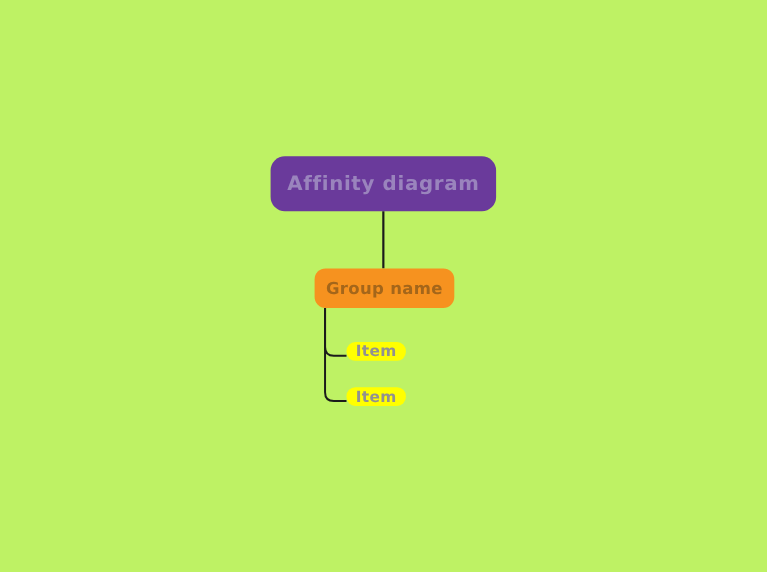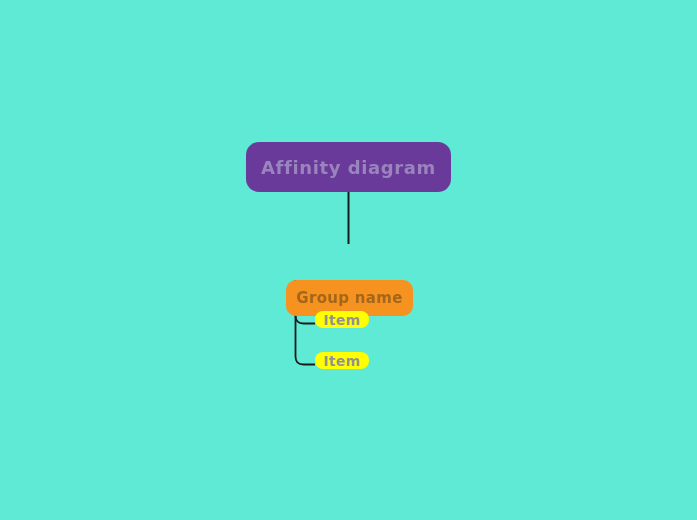--- a/index.html
+++ b/index.html
@@ -5,21 +5,21 @@
   html, body {
     margin: 0;
     padding: 0;
     background: #ffffff;
     font-family: "DejaVu Sans", "Liberation Sans", sans-serif;
   }
   .canvas {
     position: relative;
     width: 697px;
     height: 520px;
-    background: #5eead4;
+    background: #bef264;
     overflow: hidden;
   }
   .connector-layer {
     position: absolute;
     left: 0;
     top: 0;
     width: 697px;
     height: 520px;
     pointer-events: none;
   }
@@ -47,21 +47,20 @@
   .node-group {
     left: 286px;
     top: 244px;
     width: 127px;
     height: 36px;
     background: #f6921f;
     color: #a4661a;
     border-radius: 10px;
     font-size: 15px;
     letter-spacing: 0.3px;
-    margin-top: 36px;
   }
   .node-item {
     left: 315px;
     width: 54px;
     height: 17px;
     background: #ffff00;
     color: #919191;
     border-radius: 8px;
     font-size: 14px;
     letter-spacing: 0.3px;

